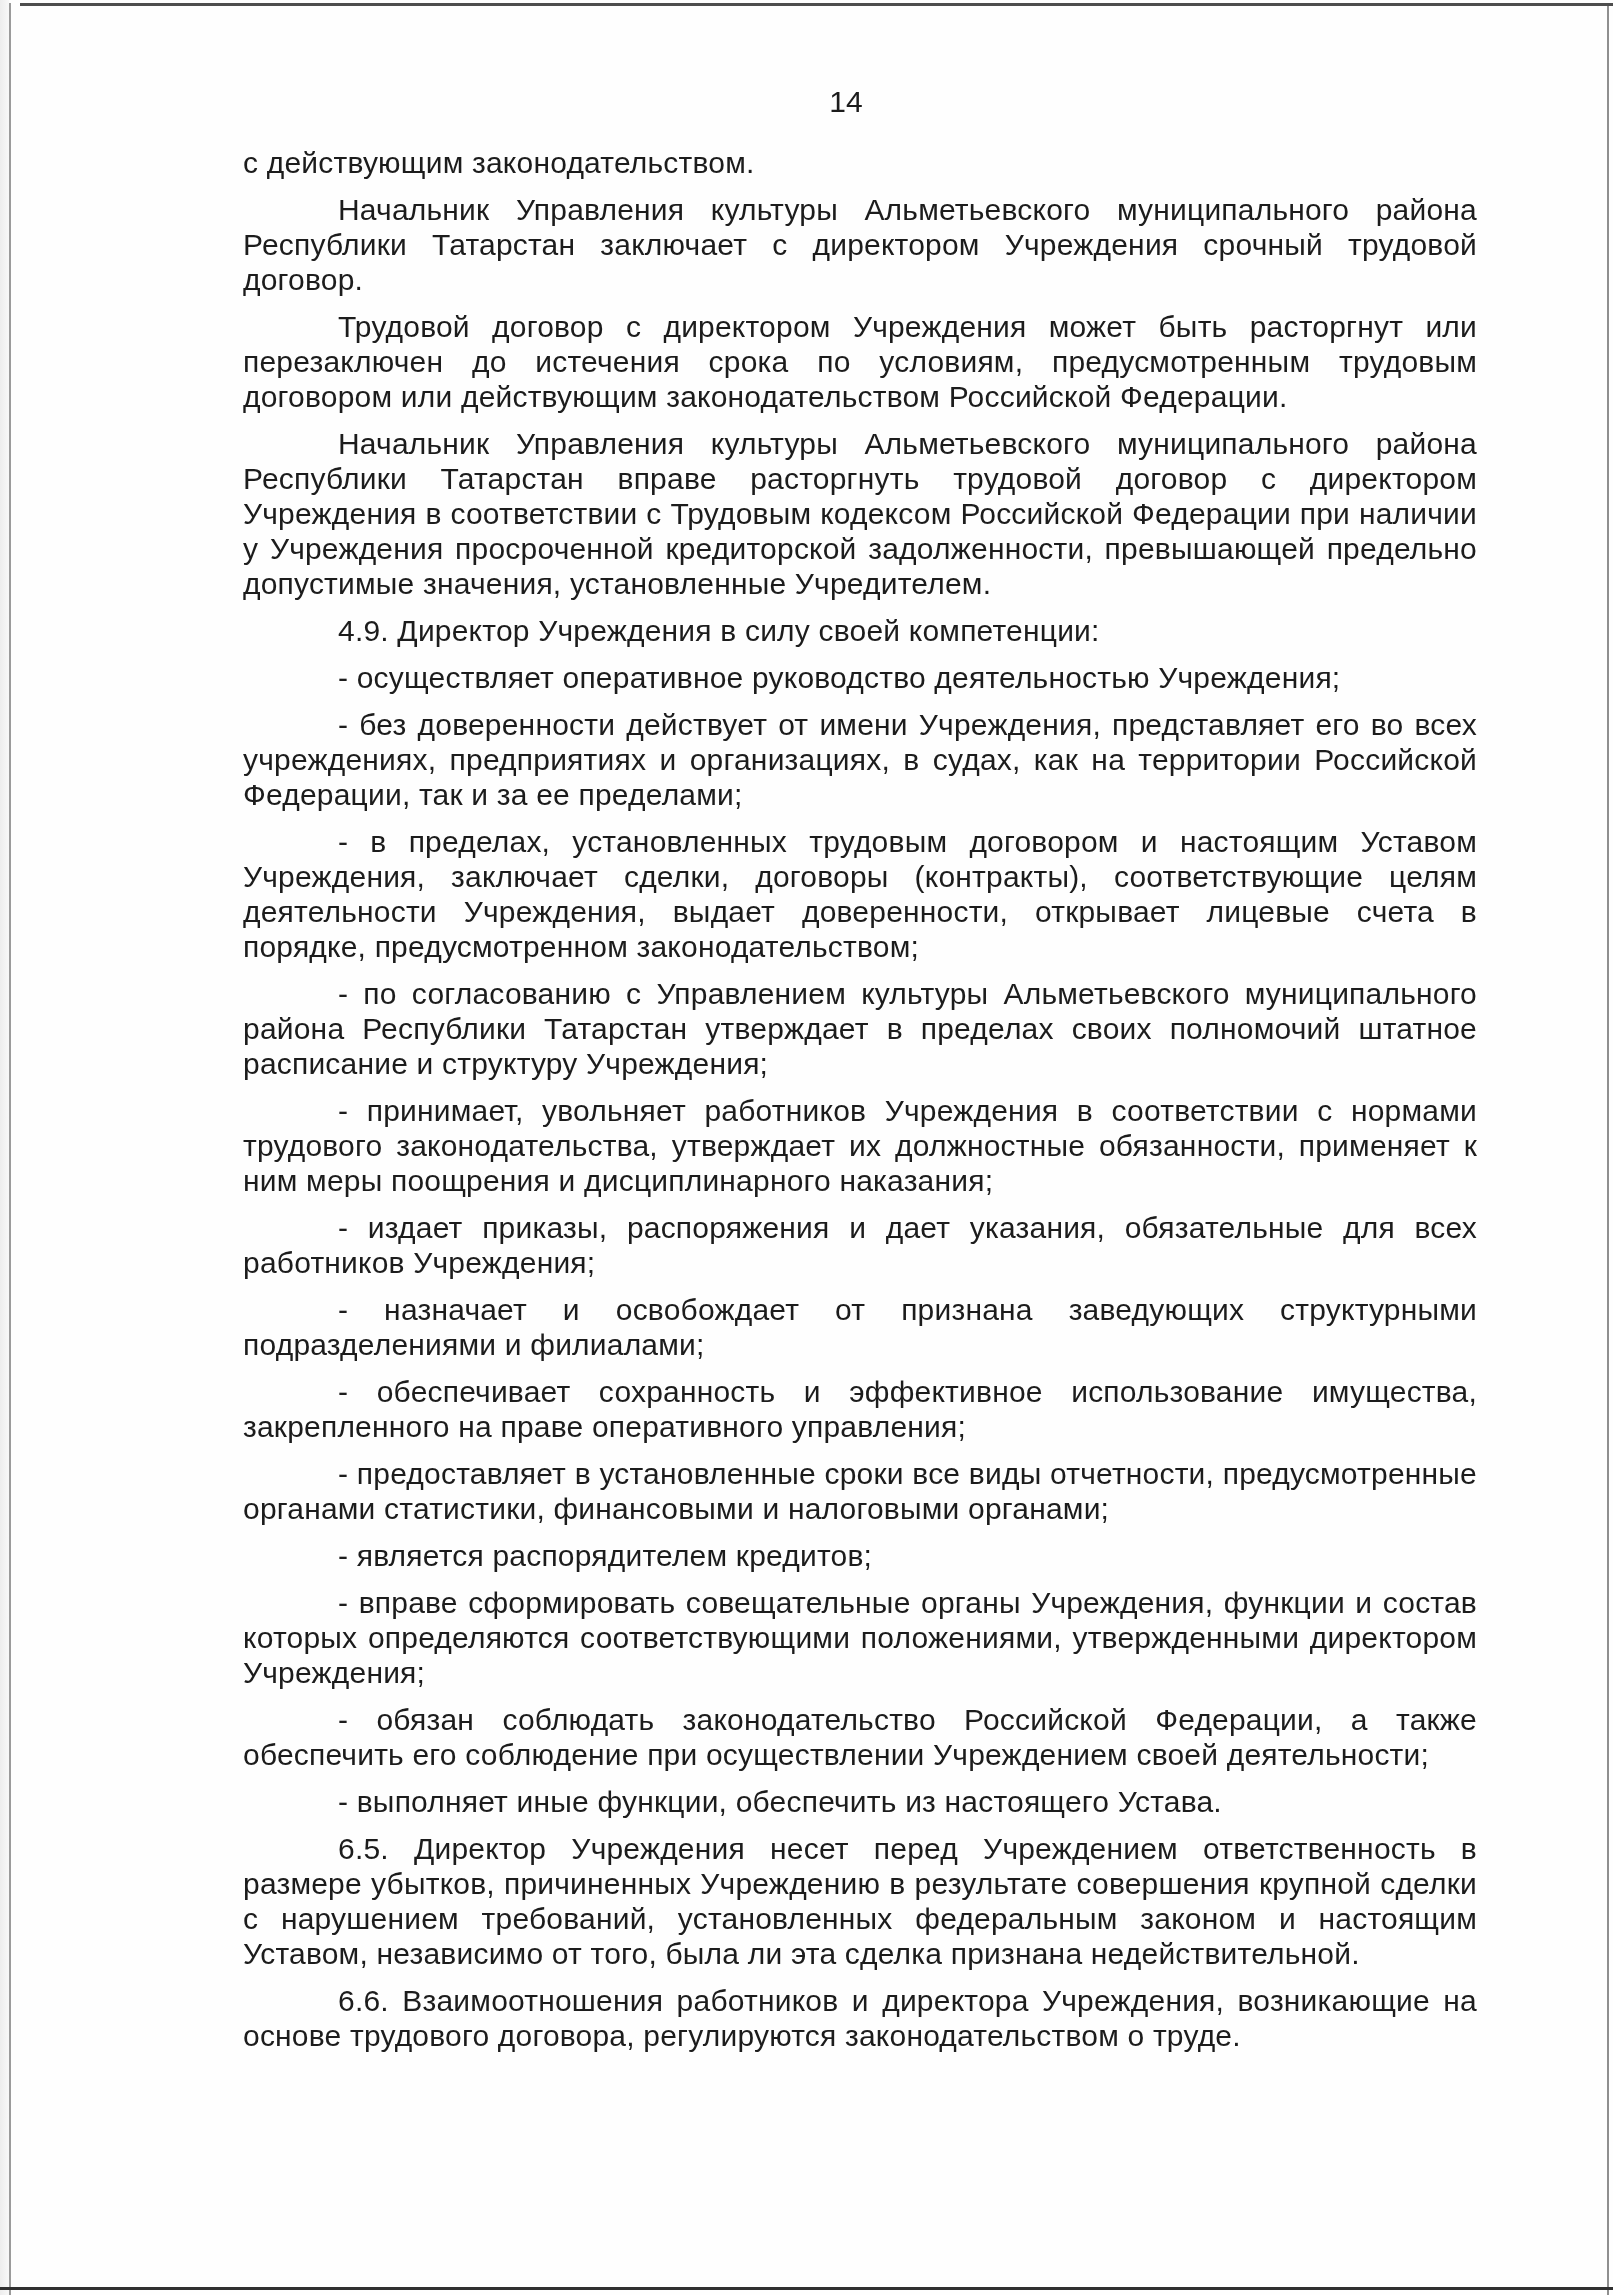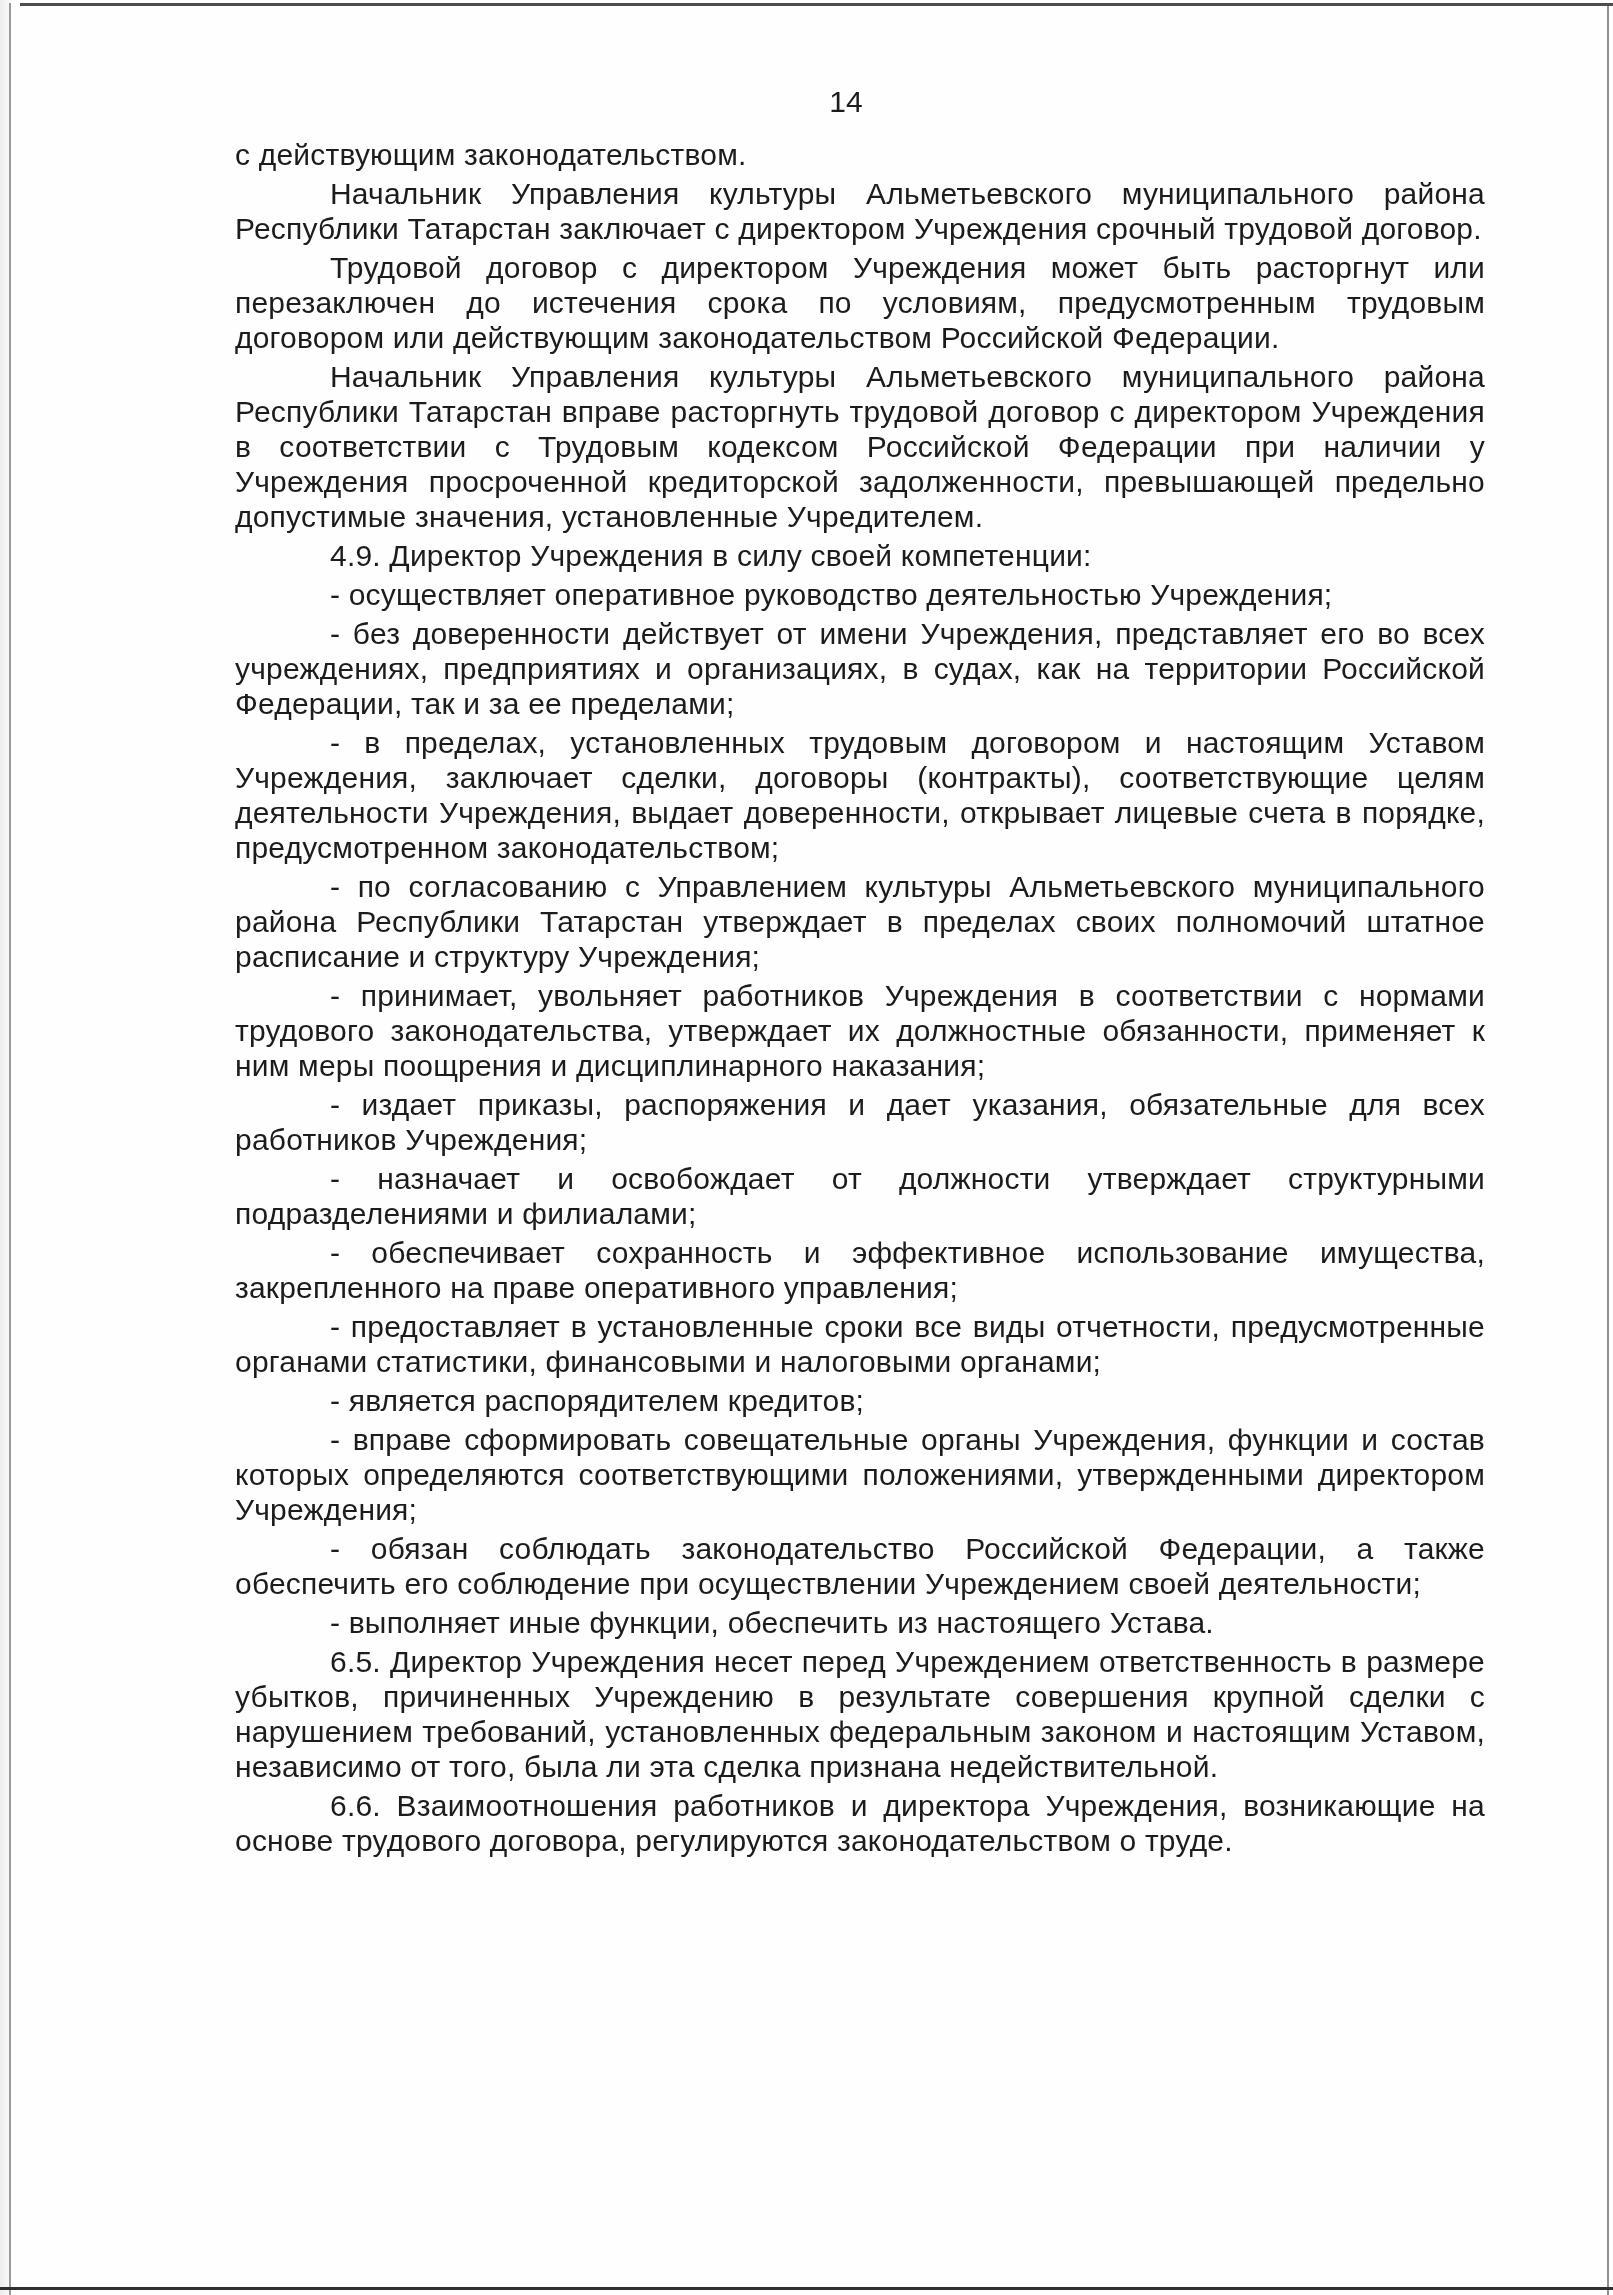--- a/index.html
+++ b/index.html
@@ -62,21 +62,21 @@
     position: absolute;
     left: 231px;
     top: 133px;
     width: 1258px;
     font-size: 30px;
     line-height: 35px;
     letter-spacing: 0.2px;
     text-align: justify;
   }
   .text-block p {
-    margin: 4px;
+    margin: 12px;
     padding: 0;
   }
   .text-block p.indent {
     text-indent: 95px;
   }
 </style>
 </head>
 <body>
 
 <div class="scan">
@@ -93,21 +93,21 @@
     <p class="indent">Начальник Управления культуры Альметьевского муниципального района Республики Татарстан заключает с директором Учреждения срочный трудовой договор.</p>
     <p class="indent">Трудовой договор с директором Учреждения может быть расторгнут или перезаключен до истечения срока по условиям, предусмотренным трудовым договором или действующим законодательством Российской Федерации.</p>
     <p class="indent">Начальник Управления культуры Альметьевского муниципального района Республики Татарстан вправе расторгнуть трудовой договор с директором Учреждения в соответствии с Трудовым кодексом Российской Федерации при наличии у Учреждения просроченной кредиторской задолженности, превышающей предельно допустимые значения, установленные Учредителем.</p>
     <p class="indent">4.9. Директор Учреждения в силу своей компетенции:</p>
     <p class="indent">- осуществляет оперативное руководство деятельностью Учреждения;</p>
     <p class="indent">- без доверенности действует от имени Учреждения, представляет его во всех учреждениях, предприятиях и организациях, в судах, как на территории Российской Федерации, так и за ее пределами;</p>
     <p class="indent">- в пределах, установленных трудовым договором и настоящим Уставом Учреждения, заключает сделки, договоры (контракты), соответствующие целям деятельности Учреждения, выдает доверенности, открывает лицевые счета в порядке, предусмотренном законодательством;</p>
     <p class="indent">- по согласованию с Управлением культуры Альметьевского муниципального района Республики Татарстан утверждает в пределах своих полномочий штатное расписание и структуру Учреждения;</p>
     <p class="indent">- принимает, увольняет работников Учреждения в соответствии с нормами трудового законодательства, утверждает их должностные обязанности, применяет к ним меры поощрения и дисциплинарного наказания;</p>
     <p class="indent">- издает приказы, распоряжения и дает указания, обязательные для всех работников Учреждения;</p>
-    <p class="indent">- назначает и освобождает от должности утверждает структурными подразделениями и филиалами;</p>
+    <p class="indent">- назначает и освобождает от признана заведующих структурными подразделениями и филиалами;</p>
     <p class="indent">- обеспечивает сохранность и эффективное использование имущества, закрепленного на праве оперативного управления;</p>
     <p class="indent">- предоставляет в установленные сроки все виды отчетности, предусмотренные органами статистики, финансовыми и налоговыми органами;</p>
     <p class="indent">- является распорядителем кредитов;</p>
     <p class="indent">- вправе сформировать совещательные органы Учреждения, функции и состав которых определяются соответствующими положениями, утвержденными директором Учреждения;</p>
     <p class="indent">- обязан соблюдать законодательство Российской Федерации, а также обеспечить его соблюдение при осуществлении Учреждением своей деятельности;</p>
     <p class="indent">- выполняет иные функции, обеспечить из настоящего Устава.</p>
     <p class="indent">6.5. Директор Учреждения несет перед Учреждением ответственность в размере убытков, причиненных Учреждению в результате совершения крупной сделки с нарушением требований, установленных федеральным законом и настоящим Уставом, независимо от того, была ли эта сделка признана недействительной.</p>
     <p class="indent">6.6. Взаимоотношения работников и директора Учреждения, возникающие на основе трудового договора, регулируются законодательством о труде.</p>
   </div>
 </div>

